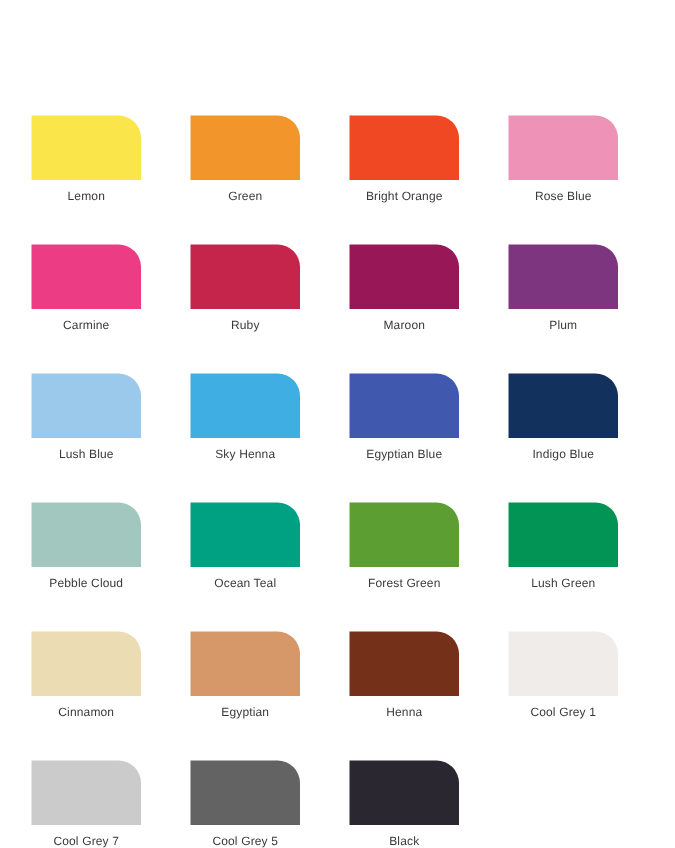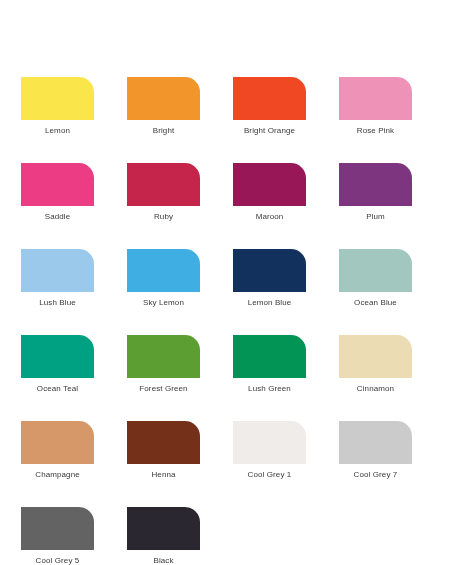--- a/index.html
+++ b/index.html
@@ -56,81 +56,85 @@
 <body>
 
 <div id="swatch-chart">
   <div class="swatch-grid">
       <div class="swatch-cell">
         <div class="swatch-chip" style="background: rgb(250, 230, 75);"></div>
         <span class="swatch-label">Lemon</span>
       </div>
       <div class="swatch-cell">
         <div class="swatch-chip" style="background: rgb(242, 149, 43);"></div>
-        <span class="swatch-label">Bright</span>
+        <span class="swatch-label">Green</span>
       </div>
       <div class="swatch-cell">
         <div class="swatch-chip" style="background: rgb(239, 72, 35);"></div>
         <span class="swatch-label">Bright Orange</span>
       </div>
       <div class="swatch-cell">
         <div class="swatch-chip" style="background: rgb(239, 146, 184);"></div>
-        <span class="swatch-label">Rose Pink</span>
+        <span class="swatch-label">Rose Blue</span>
       </div>
       <div class="swatch-cell">
         <div class="swatch-chip" style="background: rgb(236, 60, 132);"></div>
-        <span class="swatch-label">Saddle</span>
+        <span class="swatch-label">Carmine</span>
       </div>
       <div class="swatch-cell">
         <div class="swatch-chip" style="background: rgb(198, 37, 75);"></div>
         <span class="swatch-label">Ruby</span>
       </div>
       <div class="swatch-cell">
         <div class="swatch-chip" style="background: rgb(152, 23, 87);"></div>
         <span class="swatch-label">Maroon</span>
       </div>
       <div class="swatch-cell">
         <div class="swatch-chip" style="background: rgb(126, 53, 128);"></div>
         <span class="swatch-label">Plum</span>
       </div>
       <div class="swatch-cell">
         <div class="swatch-chip" style="background: rgb(155, 201, 236);"></div>
         <span class="swatch-label">Lush Blue</span>
       </div>
       <div class="swatch-cell">
         <div class="swatch-chip" style="background: rgb(63, 174, 227);"></div>
-        <span class="swatch-label">Sky Lemon</span>
+        <span class="swatch-label">Sky Henna</span>
+      </div>
+      <div class="swatch-cell">
+        <div class="swatch-chip" style="background: rgb(64, 88, 174);"></div>
+        <span class="swatch-label">Egyptian Blue</span>
       </div>
       <div class="swatch-cell">
         <div class="swatch-chip" style="background: rgb(18, 49, 92);"></div>
-        <span class="swatch-label">Lemon Blue</span>
+        <span class="swatch-label">Indigo Blue</span>
       </div>
       <div class="swatch-cell">
         <div class="swatch-chip" style="background: rgb(162, 199, 190);"></div>
-        <span class="swatch-label">Ocean Blue</span>
+        <span class="swatch-label">Pebble Cloud</span>
       </div>
       <div class="swatch-cell">
         <div class="swatch-chip" style="background: rgb(0, 161, 131);"></div>
         <span class="swatch-label">Ocean Teal</span>
       </div>
       <div class="swatch-cell">
         <div class="swatch-chip" style="background: rgb(92, 158, 50);"></div>
         <span class="swatch-label">Forest Green</span>
       </div>
       <div class="swatch-cell">
         <div class="swatch-chip" style="background: rgb(2, 148, 84);"></div>
         <span class="swatch-label">Lush Green</span>
       </div>
       <div class="swatch-cell">
         <div class="swatch-chip" style="background: rgb(236, 220, 180);"></div>
         <span class="swatch-label">Cinnamon</span>
       </div>
       <div class="swatch-cell">
         <div class="swatch-chip" style="background: rgb(214, 152, 104);"></div>
-        <span class="swatch-label">Champagne</span>
+        <span class="swatch-label">Egyptian</span>
       </div>
       <div class="swatch-cell">
         <div class="swatch-chip" style="background: rgb(117, 48, 26);"></div>
         <span class="swatch-label">Henna</span>
       </div>
       <div class="swatch-cell">
         <div class="swatch-chip" style="background: rgb(239, 236, 233);"></div>
         <span class="swatch-label">Cool Grey 1</span>
       </div>
       <div class="swatch-cell">

